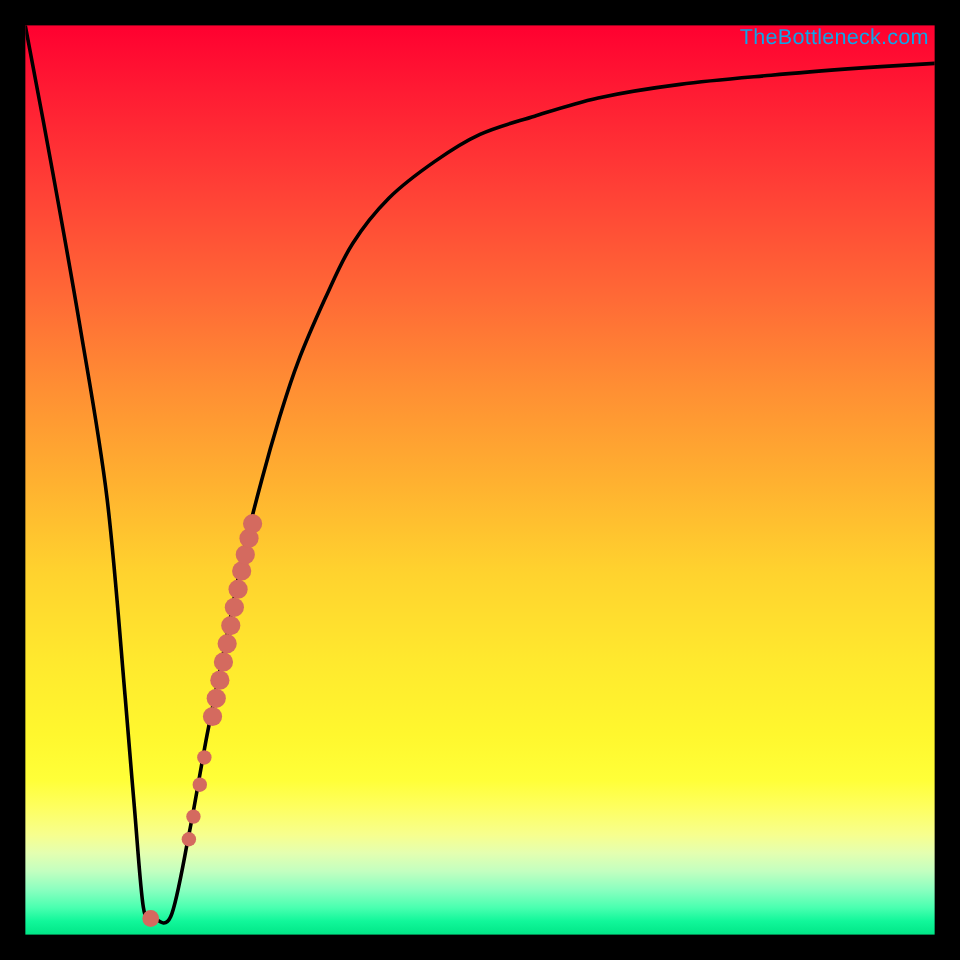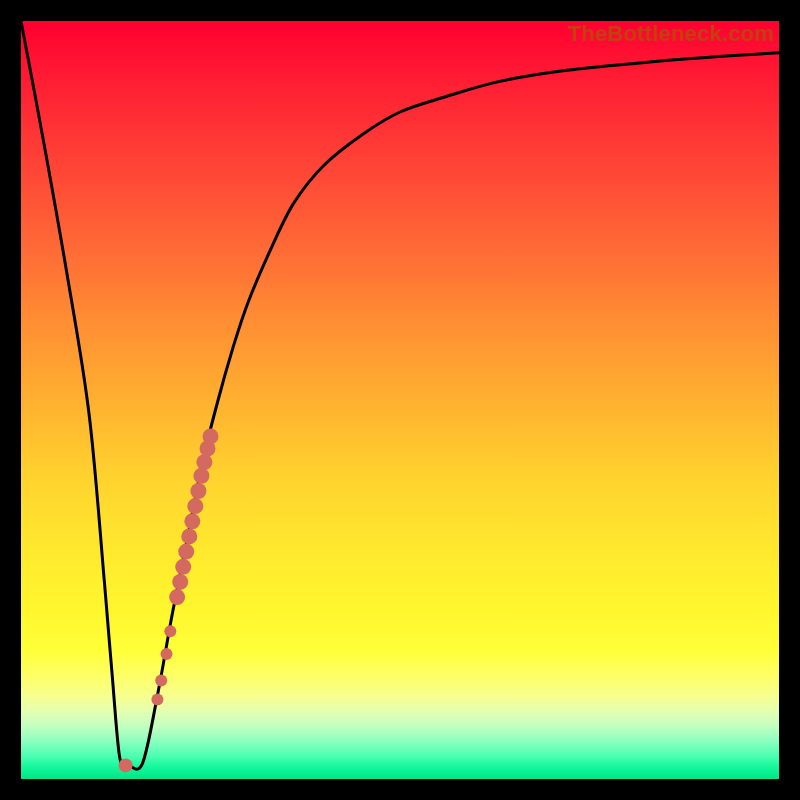--- a/index.html
+++ b/index.html
@@ -46,23 +46,23 @@
       #8cffc0 95%,
       #4affb0 97%,
       #11f79a 98.5%,
       #00e686 100%
     );
   }
   .watermark {
     position: absolute;
     top: 0;
     right: 5px;
-    color: #c2410c;
-    font-size: 22px;
-    font-weight: 700;
+    color: #0ea5e9;
+    font-size: 18px;
+    font-weight: 400;
     letter-spacing: 0.2px;
   }
   svg.curve {
     position: absolute;
     inset: 0;
   }
 </style>
 </head>
 <body>
 

